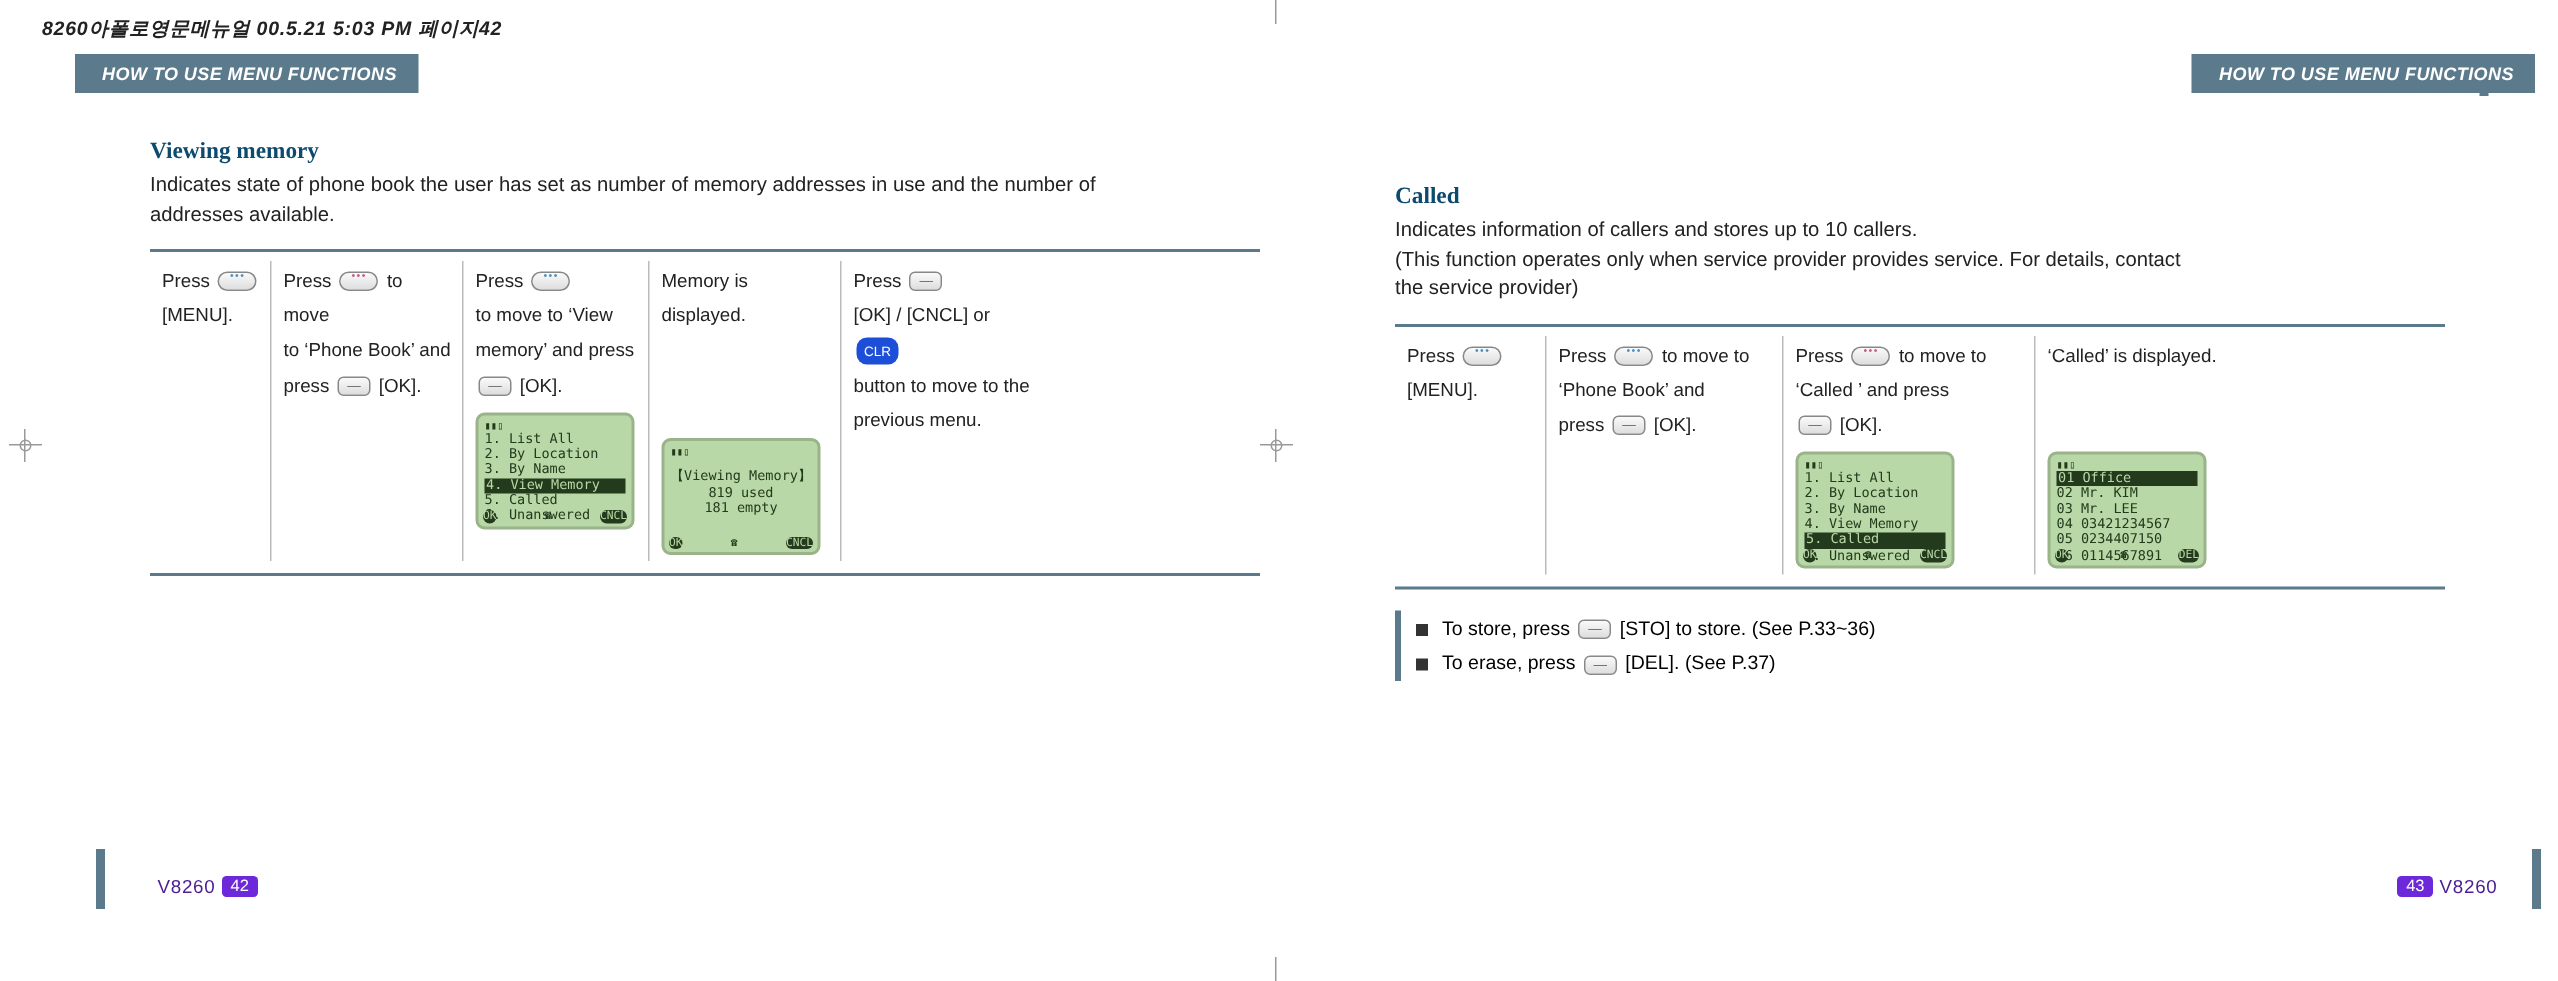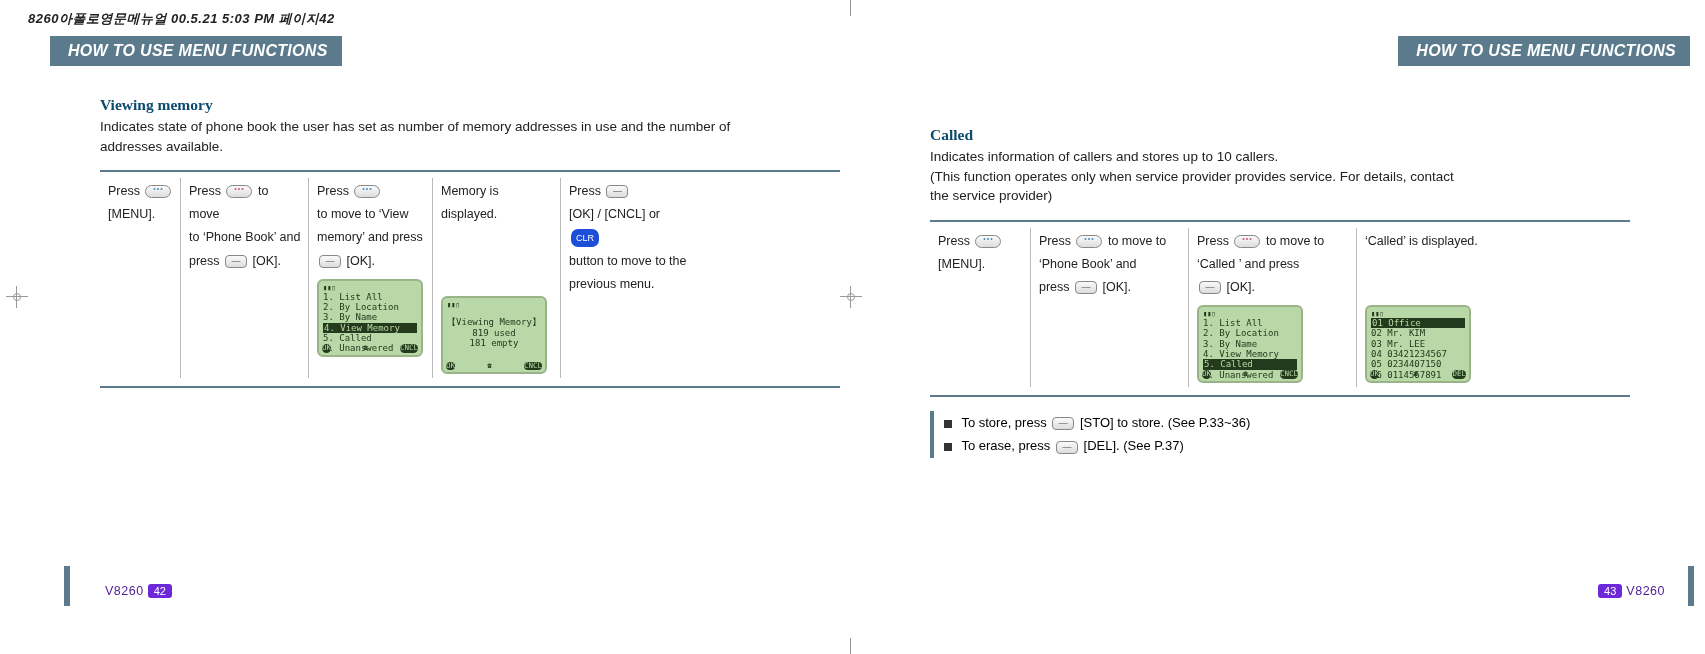--- a/index.html
+++ b/index.html
@@ -73,21 +73,21 @@
   }
   .page-left { left: 40px; }
   .page-right { left: 900px; }
 
   .tab {
     display: inline-block;
     background: #5b7a8c;
     color: #fff;
     font-weight: bold;
     font-style: italic;
-    font-size: 16px;
+    font-size: 12px;
     padding: 6px 14px 6px 18px;
     letter-spacing: 0.3px;
     margin-bottom: 30px;
     text-align: center;
   }
   .page-left .tab { margin-left: 10px; }
   .page-right .tab { float: right; margin-right: 10px; }
   .clear { clear: both; }
 
   .section-title {

